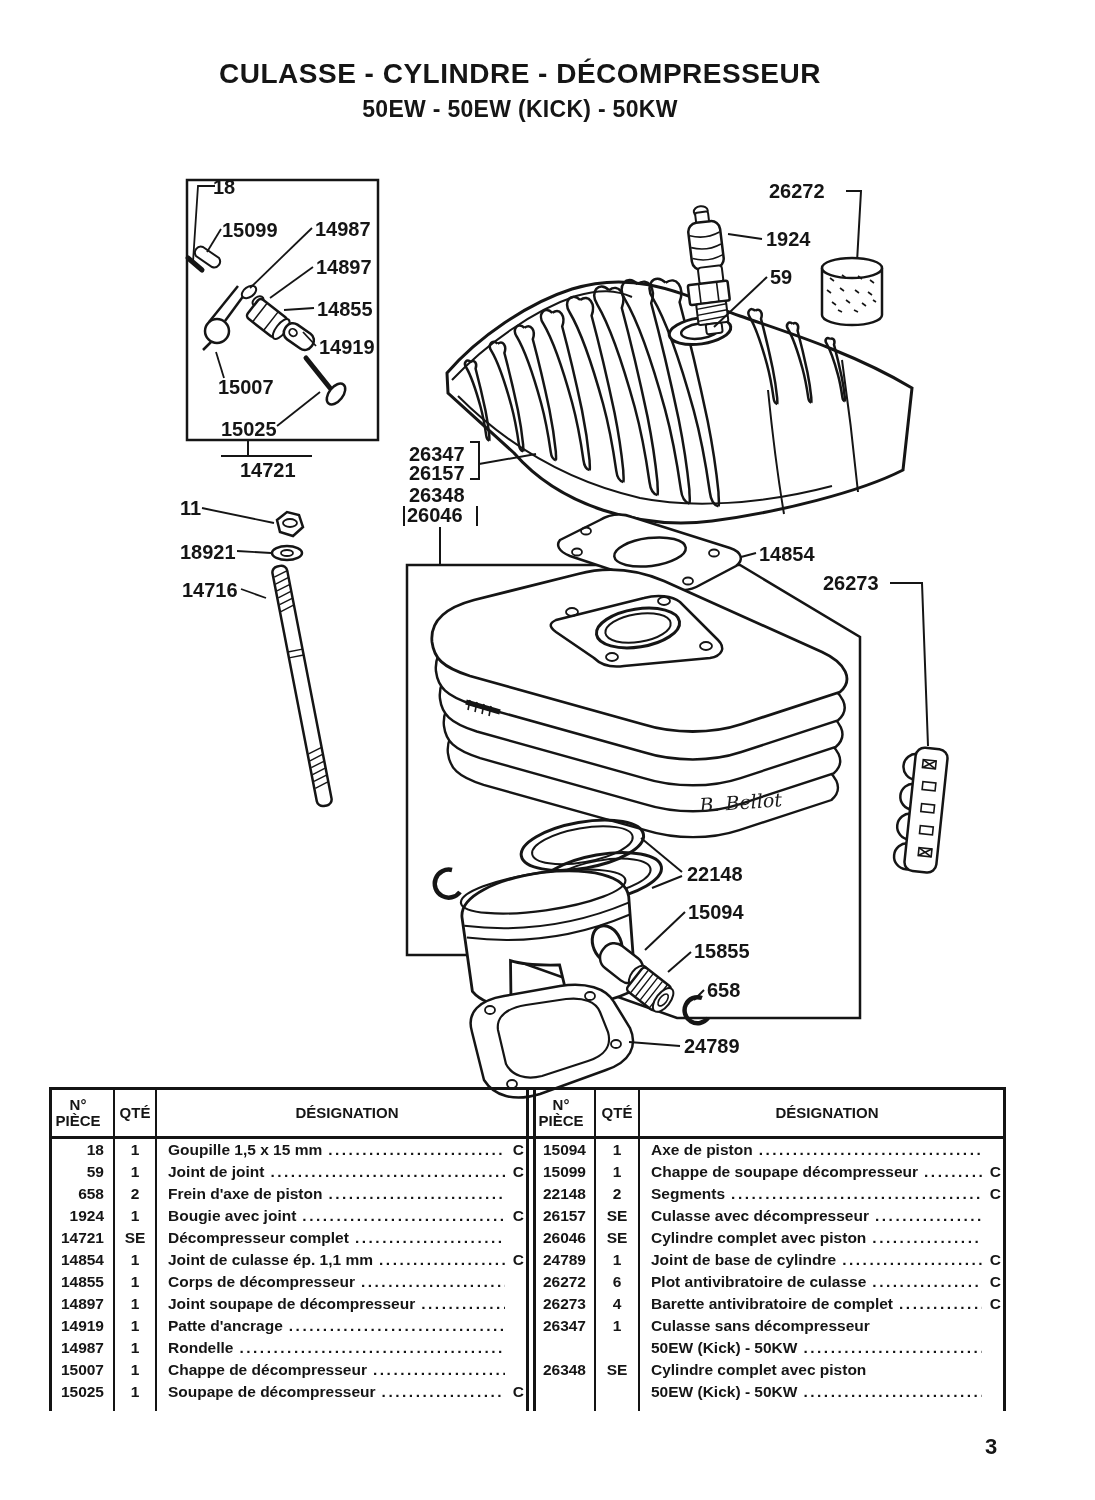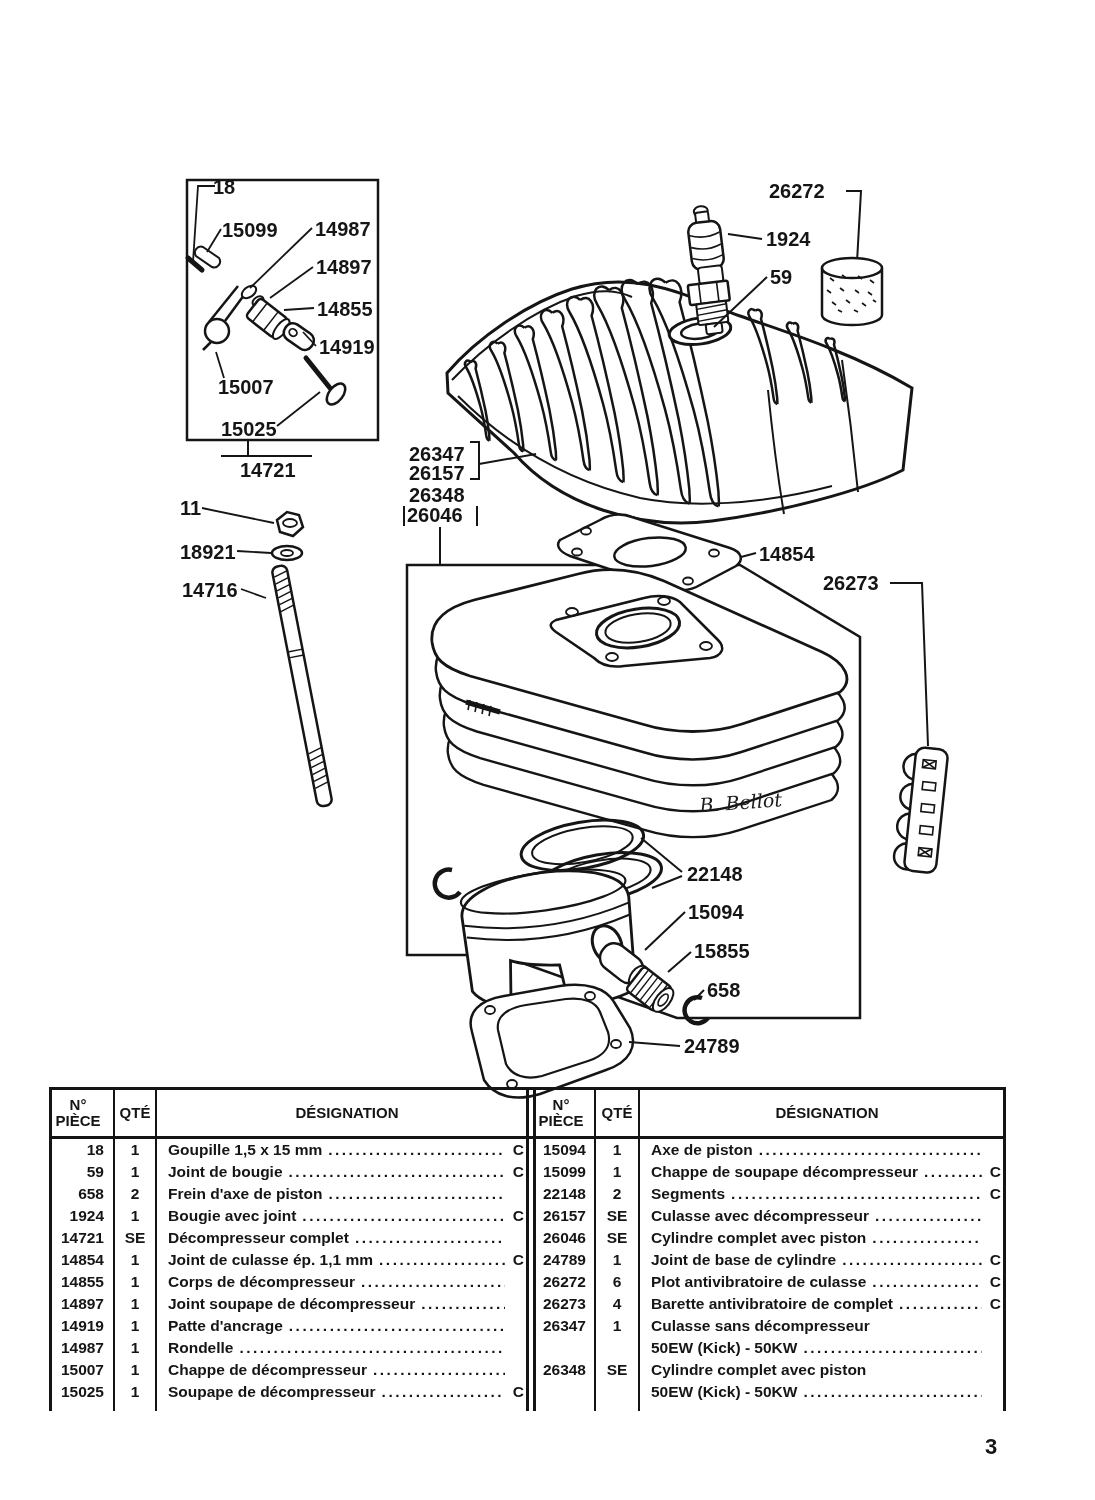--- a/index.html
+++ b/index.html
@@ -33,20 +33,24 @@
   .dt{font-size:15.5px;text-align:right;}
   .dots{flex:1;overflow:hidden;letter-spacing:2.5px;margin:0 3px 0 6px;}
   .cend{width:16px;text-align:right;padding-right:2px;}
   #pagenum{position:absolute;left:985px;top:1434px;font-size:22px;font-weight:bold;}
 </style>
 </head>
 <body>
 
 <div id="page">
 
+  <div id="titleblock">
+    <div id="title">CULASSE - CYLINDRE - DÉCOMPRESSEUR</div>
+    <div id="subtitle">50EW - 50EW (KICK) - 50KW</div>
+  </div>
 
   <svg id="diagram" width="1095" height="1500" viewBox="0 0 1095 1500">
     <defs>
       <g id="fin">
         <path d="M7,-16 C-3,-26 -13,-14 -5,-2 C8,20 22,62 33,102 C39,124 44,150 48,178 C49,186 52,190 56,191" fill="none" vector-effect="non-scaling-stroke"></path>
         <path d="M7,-16 C17,-23 25,-12 20,2 C28,32 38,74 46,112 C50,132 54,158 56,178 C56,184 57,189 56,191" fill="none" vector-effect="non-scaling-stroke"></path>
       </g>
       <path id="plate" d="M2,50 C0,30 14,16 44,8 L148,-18 C178,-26 208,-22 234,-11 L392,60 C416,71 424,88 410,100 L312,132 C282,142 244,142 212,132 L40,84 C12,75 4,66 2,50 Z"></path>
     </defs>
 
@@ -327,21 +331,21 @@
           <div class="c d2">
             <span class="dt">Axe de piston</span>
             <span class="dots">......................................................................</span>
             <span class="cend"></span>
           </div>
         </div>
         <div class="trow body-row">
           <div class="c no1">59</div>
           <div class="c q1">1</div>
           <div class="c d1">
-            <span class="dt">Joint de bougie</span>
+            <span class="dt">Joint de joint</span>
             <span class="dots">......................................................................</span>
             <span class="cend">C</span>
           </div>
           <div class="c sp"></div>
           <div class="c no2">15099</div>
           <div class="c q2">1</div>
           <div class="c d2">
             <span class="dt">Chappe de soupape décompresseur</span>
             <span class="dots">......................................................................</span>
             <span class="cend">C</span>

